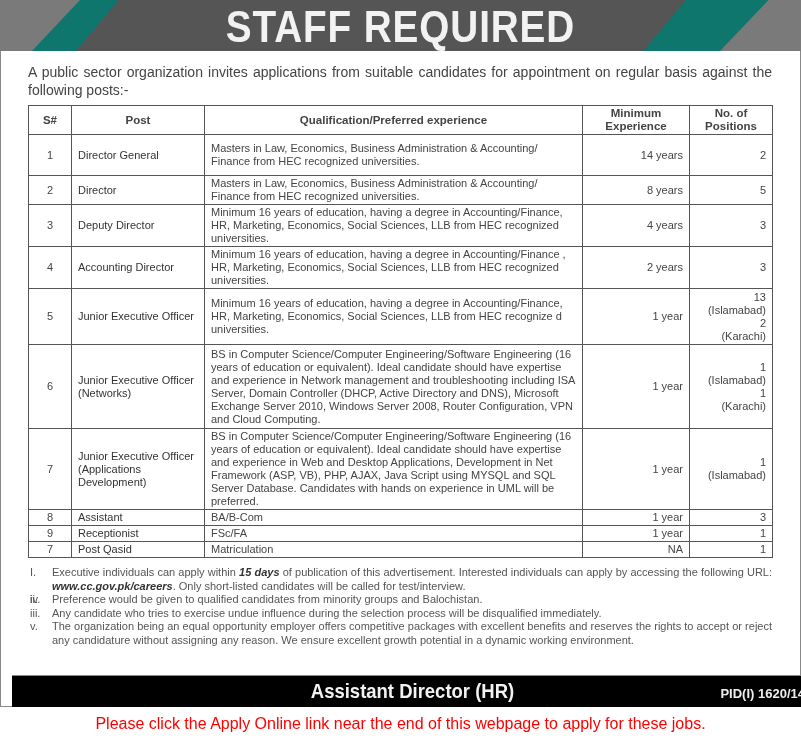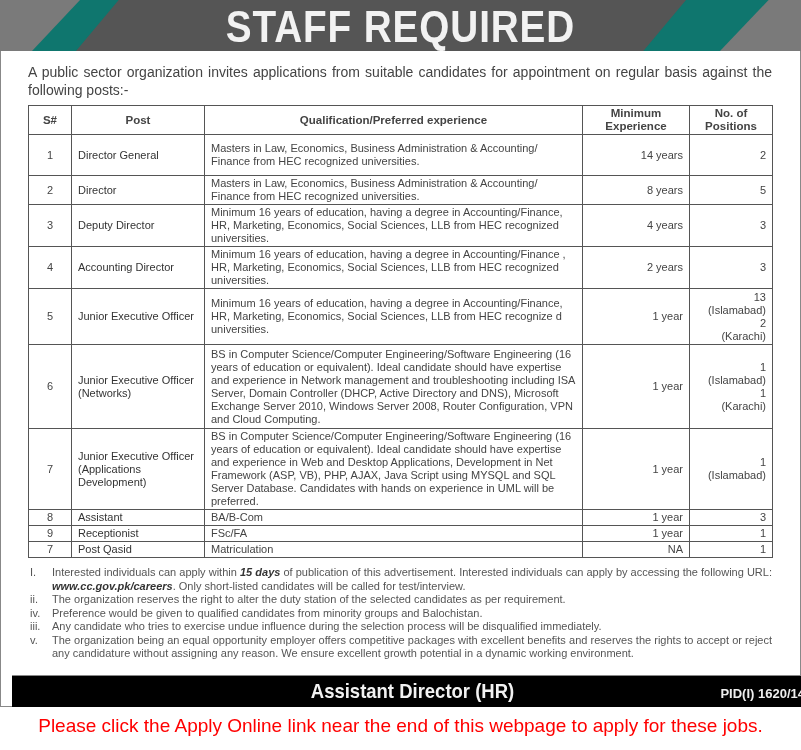--- a/index.html
+++ b/index.html
@@ -21,21 +21,21 @@
   table.jobs td.c-exp, table.jobs td.c-pos { text-align:right; }
   table.jobs td.c-exp { width:94px; }
   table.jobs td.c-pos { width:70px; }
   .notes { position:absolute; left:28px; top:566px; width:744px; font-size:11px; line-height:13.5px; color:#555; list-style:none; margin:0; padding:0; }
   .notes li { position:relative; padding-left:24px; text-align:justify; }
   .notes li .num { position:absolute; left:2px; top:0; }
   .notes b { color:#333;font-style:italic; }
   .footer-band { position:absolute; left:12px; top:675px; width:801px; height:31px; background:#000000; border-top:1px solid #888; }
   .footer-band .signatory { position:absolute; left:0; top:3px; width:801px; text-align:center; font-weight:bold; font-size:21px; color:#f2f2f2; transform:scaleX(0.88); }
   .footer-band .pid { position:absolute; right:8px; top:10px; font-weight:bold; font-size:13px; color:#eee;text-align:center; }
-  .apply-note { position:absolute; left:0; top:715px; width:801px; text-align:center; font-size:19px; color:#ff0000; }
+  .apply-note { position:absolute; left:0; top:715px; width:801px; text-align:center; font-size:16px; color:#ff0000; }
 </style>
 </head>
 <body>
 
 <div class="ad"></div>
 
 <div class="banner">
   <div class="side-left"></div>
   <div class="center"></div>
   <div class="side-right"></div>
@@ -137,25 +137,24 @@
       <td class="c-qual">Matriculation</td>
       <td class="c-exp">NA</td>
       <td class="c-pos">1</td>
     </tr>
   </tbody>
 </table>
 
 <ul class="notes">
   <li>
     <span class="num">I.</span>
-    <span>Interested individuals can apply within </span><b>15 days</b><span> of publication of this advertisement. Interested individuals can apply by accessing the following URL: </span><b>www.cc.gov.pk/careers</b><span>. Only short-listed candidates will be called for test/interview.</span>
+    <span>Executive individuals can apply within </span><b>15 days</b><span> of publication of this advertisement. Interested individuals can apply by accessing the following URL: </span><b>www.cc.gov.pk/careers</b><span>. Only short-listed candidates will be called for test/interview.</span>
   </li>
   <li>
     <span class="num">ii.</span>
-    <span>The organization reserves the right to alter the duty station of the selected candidates as per requirement.</span>
   </li>
   <li>
     <span class="num">iv.</span>
     <span>Preference would be given to qualified candidates from minority groups and Balochistan.</span>
   </li>
   <li>
     <span class="num">iii.</span>
     <span>Any candidate who tries to exercise undue influence during the selection process will be disqualified immediately.</span>
   </li>
   <li>

